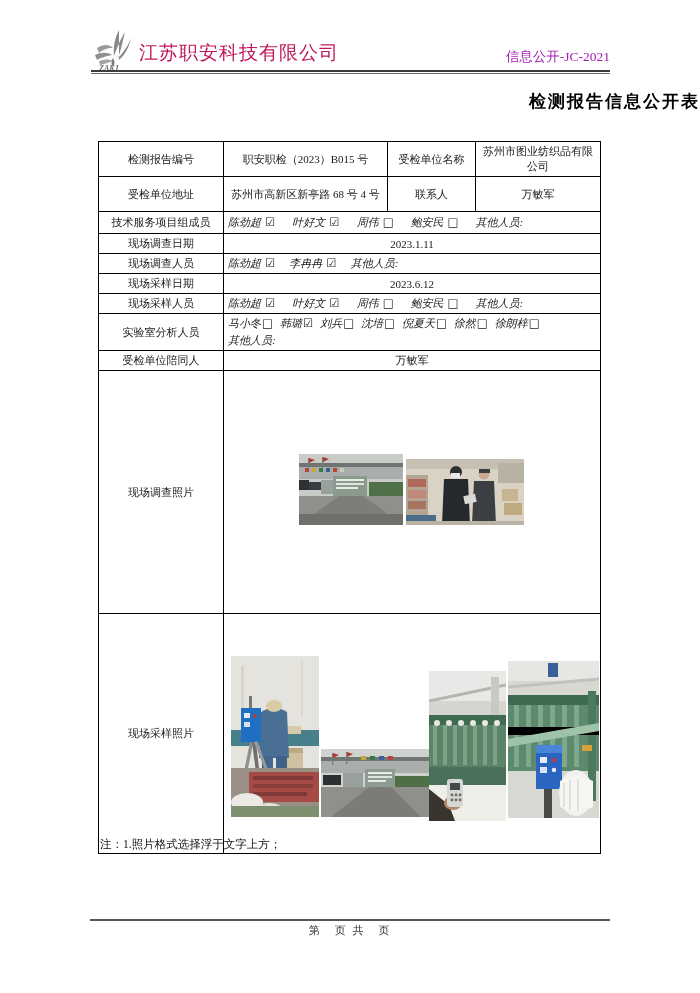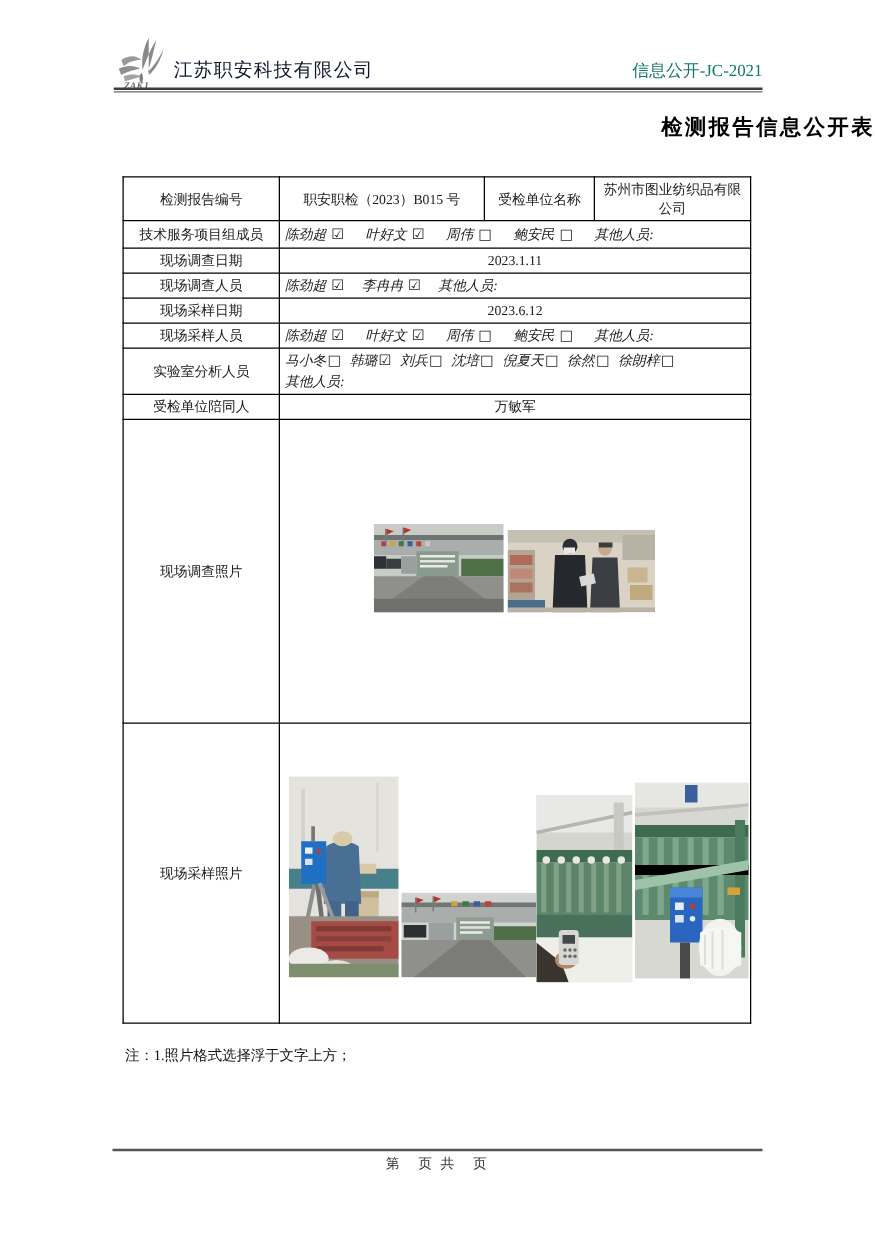--- a/index.html
+++ b/index.html
@@ -4,22 +4,22 @@
 <style>
   * { margin:0; padding:0; box-sizing:border-box; }
   body { background:#e9e9e9; font-family:"Liberation Serif","DejaVu Serif",serif; color:#1a1a1a; }
   .page { position:relative; width:700px; height:993px; margin:0 auto; background:#ffffff; overflow:hidden; }
 
   
   .header { position:absolute; left:91px; right:90px; top:26px; height:42px;
             display:flex; align-items:flex-end; justify-content:space-between; }
   .header-left { display:flex; align-items:flex-end; }
   .logo { width:46px; height:44px; margin-right:2px; position:relative; top:4px; }
-  .company-name { font-size:15px; letter-spacing:1px; color:#0f172a; padding-bottom:2px; }
-  .doc-number { font-size:13.5px; color:#0f766e; padding-bottom:2px;text-align:right; }
+  .company-name { font-size:19px; letter-spacing:1px; color:#be185d; padding-bottom:2px; }
+  .doc-number { font-size:13.5px; color:#a21caf; padding-bottom:2px;text-align:right; }
   .header-rule { position:absolute; left:91px; right:90px; top:70px; height:4px;
                  border-top:2px solid #3c3c3c; border-bottom:1px solid #6a6a6a; }
 
   
   .title { position:absolute; left:0; right:0; top:90px; text-align:right;
            font-size:17px; font-weight:bold; letter-spacing:2px; color:#000; }
 
   
   table.form { position:absolute; left:98px; top:141px; width:502px;
                border-collapse:collapse; table-layout:fixed; font-size:11px; }
@@ -91,20 +91,26 @@
       </colgroup>
 
     <tbody>
         <tr class="r1">
       <td class="lbl">检测报告编号</td>
       <td class="val-center">职安职检（2023）B015 号</td>
       <td class="lbl">受检单位名称</td>
       <td class="val-center">苏州市图业纺织品有限公司</td>
     </tr>
 
+    <tr class="r2">
+      <td class="lbl">受检单位地址</td>
+      <td class="val-center">苏州市高新区新亭路 68 号 4 号</td>
+      <td class="lbl">联系人</td>
+      <td class="val-center">万敏军</td>
+    </tr>
 
     <tr class="r3">
       <td class="lbl">技术服务项目组成员</td>
       <td class="val-left row-wide" colspan="3"><span class="member"><span>陈劲超</span><span class="cb">☑</span></span><span class="member"><span>叶好文</span><span class="cb">☑</span></span><span class="member"><span>周伟</span><span class="cb">□</span></span><span class="member"><span>鲍安民</span><span class="cb">□</span></span><span class="member"><span>其他人员:</span></span></td>
     </tr>
 
     <tr class="r4">
       <td class="lbl">现场调查日期</td>
       <td class="val-center" colspan="3">2023.1.11</td>
     </tr>

